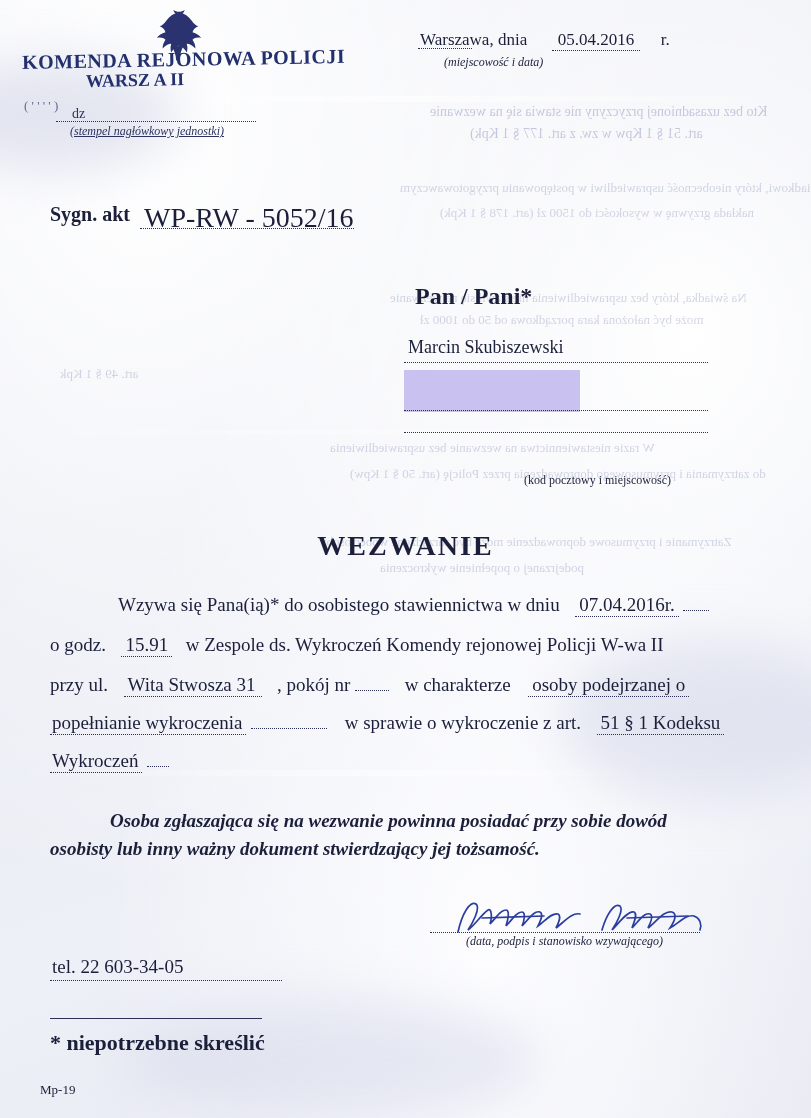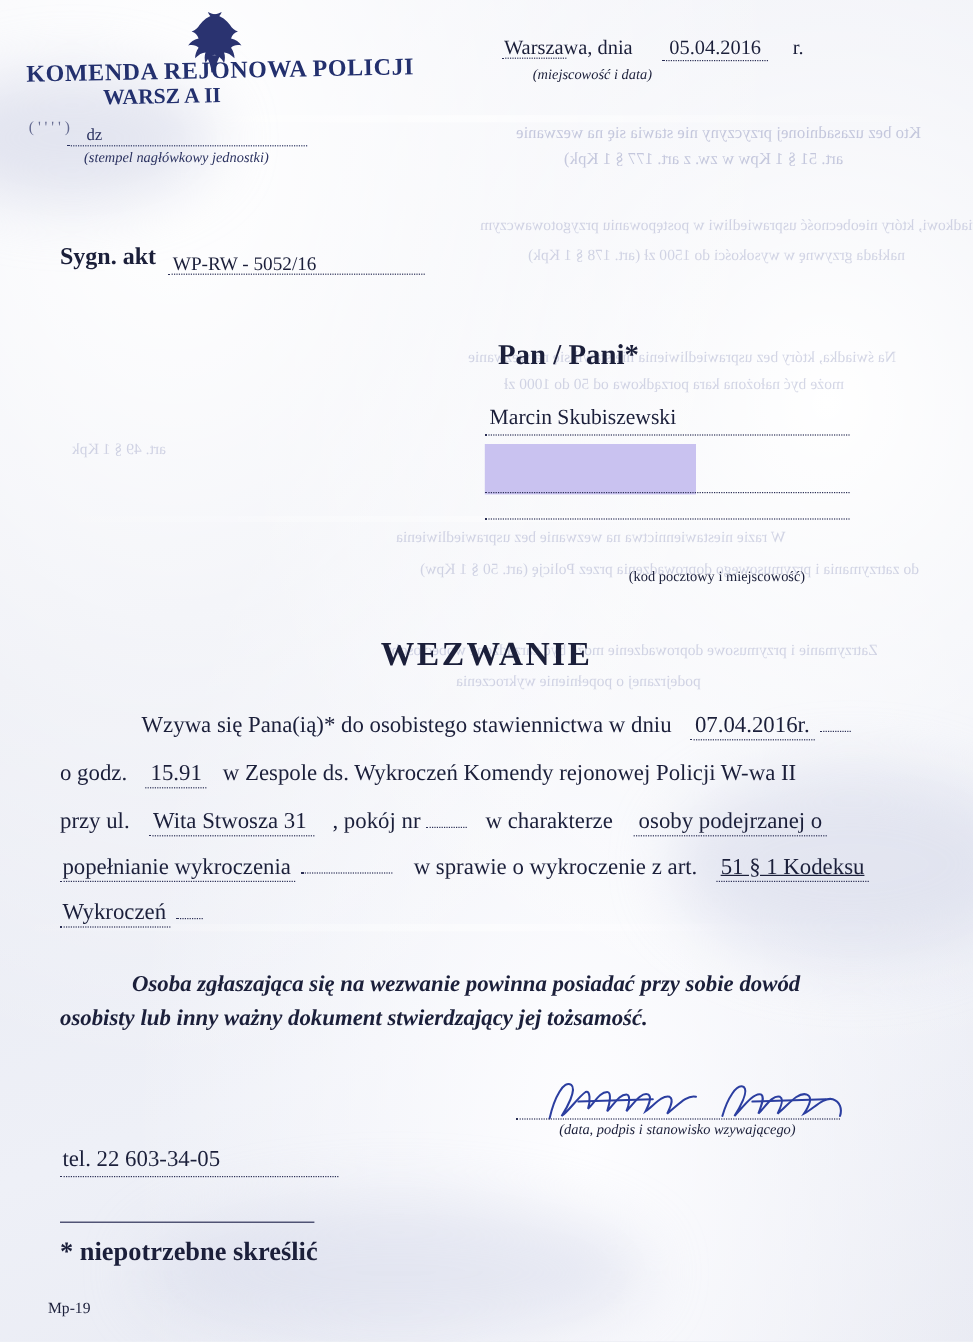--- a/index.html
+++ b/index.html
@@ -41,30 +41,30 @@
   .stamp-sub{
     position:absolute;left:86px;top:70px;
     font-weight:bold;font-size:18px;color:#23306e;
     transform:rotate(-1.1deg);
   }
   .stamp-frag{
     position:absolute;left:24px;top:98px;font-size:13px;color:#3a4170;opacity:.75;
   }
   .stamp-dz{position:absolute;left:72px;top:106px;font-size:14px;color:#2b3260;}
   .stamp-caption{
-    position:absolute;left:70px;top:124px;font-size:12px;font-style:italic;color:#2b3260;
+    position:absolute;left:70px;top:124px;font-size:12px;font-style:italic;color:#2b3260;text-decoration:underline;
   }
   .stamp-underline{position:absolute;left:56px;top:121px;width:200px;border-bottom:1px dotted #2b3260;}
 
   .city-line{position:absolute;left:420px;top:30px;font-size:17px;}
   .city-dots-left{position:absolute;left:418px;top:48px;width:54px;border-bottom:1px dotted #2b2f55;}
   .city-caption{position:absolute;left:444px;top:55px;font-size:12px;font-style:italic;}
 
   .sygn-label{position:absolute;left:50px;top:203px;font-size:20px;font-weight:bold;}
-  .sygn-val{position:absolute;left:144px;top:212px;font-size:16px;}
+  .sygn-val{position:absolute;left:144px;top:202px;font-size:28px;}
   .sygn-line{position:absolute;left:140px;top:228px;width:214px;border-bottom:1px dotted #2b2f55;}
 
   .panpani{position:absolute;left:415px;top:283px;font-size:24px;font-weight:bold;}
   .addr-name{position:absolute;left:408px;top:337px;font-size:18px;}
   .addr-line1{position:absolute;left:404px;top:362px;width:304px;border-bottom:1px dotted #2b2f55;}
   .addr-redact{position:absolute;left:404px;top:370px;width:176px;height:42px;background:#c9c2f0;}
   .addr-line2{position:absolute;left:404px;top:410px;width:304px;border-bottom:1px dotted #2b2f55;}
   .addr-line3{position:absolute;left:404px;top:432px;width:304px;border-bottom:1px dotted #2b2f55;}
   .addr-caption{position:absolute;left:524px;top:437px;font-size:12px;margin-top:36px;}
 
@@ -188,21 +188,21 @@
     <span style="display:inline-block;width:8px;"></span>
     <span class="dotline" style="padding:0 4px 1px 4px;">osoby podejrzanej o</span>
   </div>
 
   <div class="body-line" style="left:50px;top:712px;">
     <span class="dotline" style="padding:0 4px 1px 2px;">popełnianie  wykroczenia</span>
     <span class="dotline" style="display:inline-block;width:76px;"></span>
     <span style="display:inline-block;width:8px;"></span>
     <span>w sprawie o wykroczenie z art.</span>
     <span style="display:inline-block;width:6px;"></span>
-    <span class="dotline" style="padding:0 4px 1px 4px;text-decoration:underline;">51 § 1  Kodeksu</span>
+    <span class="dotline" style="padding:0 4px 1px 4px;">51 § 1  Kodeksu</span>
   </div>
 
   <div class="body-line" style="left:50px;top:750px;">
     <span class="dotline" style="padding:0 4px 1px 2px;">Wykroczeń</span>
     <span class="dotline" style="display:inline-block;width:22px;"></span>
   </div>
 
   <div class="bold-note" style="left:110px;top:810px;">Osoba zgłaszająca się na wezwanie powinna posiadać przy sobie dowód</div>
   <div class="bold-note" style="left:50px;top:838px;">osobisty lub inny ważny dokument stwierdzający jej tożsamość.</div>
 

